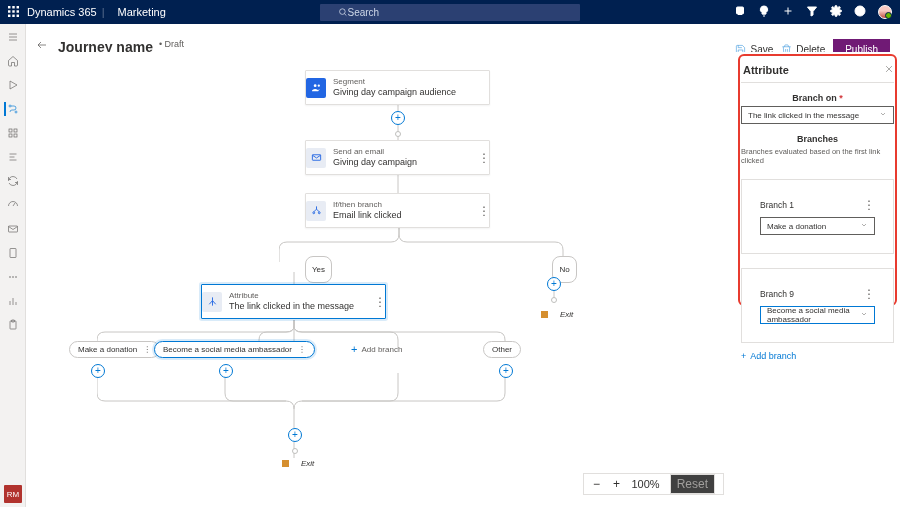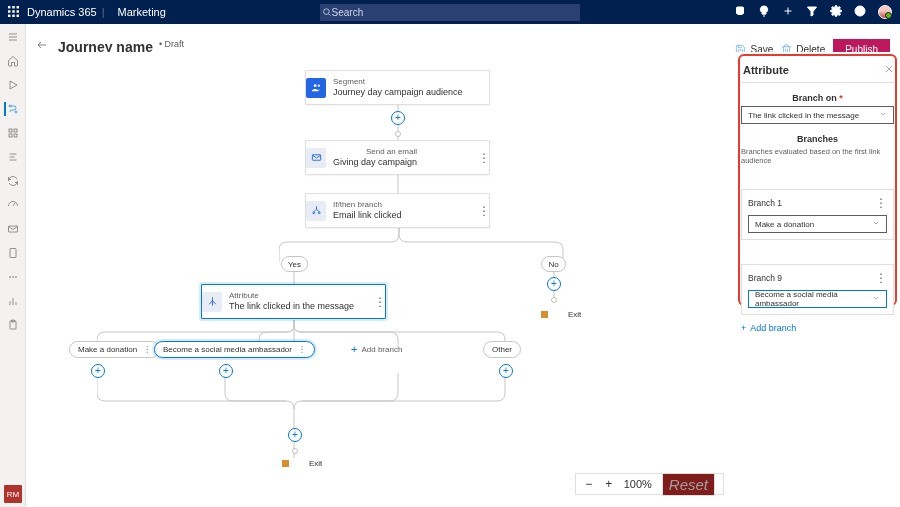--- a/index.html
+++ b/index.html
@@ -3,21 +3,21 @@
 <meta charset="utf-8">
 <style>
 * { box-sizing: border-box; margin: 0; padding: 0; font-family: "Segoe UI", Arial, sans-serif; }
 body { width: 900px; height: 507px; overflow: hidden; background: #fff; font-size: 11px; color: #323130; }
 
 
 .topbar { height: 24px; background: #002050; color: #fff; display: flex; align-items: center; padding: 0 8px; }
 .waffle { fill: #fff; }
 .topbar-title { font-size: 11px; font-weight: 400; margin-left: 8px; }
 .topbar-sep { margin: 0 5px; color: #5b6f8f; }
-.searchbox { margin-left: auto; margin-right: auto; width: 260px; height: 17px; background: #2b4072; border-radius: 1px; display: flex; align-items: center; padding: 0 2px; color: #cdd6e7; position: relative; }
+.searchbox { margin-left: auto; margin-right: auto; width: 260px; height: 17px; background: #2b4072; border-radius: 1px; display: flex; align-items: center; padding: 0 18px; color: #cdd6e7; position: relative; }
 .searchbox input { background: transparent; border: none; color: #cdd6e7; font-size: 10px; width: 100%; outline: none; }
 .searchbox input::placeholder { color: #cdd6e7; }
 .topbar-right { display: flex; gap: 12px; align-items: center; }
 .topbar-right svg { width: 12px; height: 12px; fill: #fff; }
 .avatar { width: 14px; height: 14px; border-radius: 50%; background: linear-gradient(180deg,#f8c9c2 40%,#c14d3e 100%); border: 1px solid #fff; position: relative; }
 .avatar::after { content: ""; position: absolute; bottom: -1px; right: -1px; width: 5px; height: 5px; background: #6bb700; border: 1px solid #002050; border-radius: 50%; }
 
 
 .leftrail { position: absolute; top: 24px; left: 0; width: 26px; bottom: 0; background: #f3f2f1; border-right: 1px solid #e1dfdd; display: flex; flex-direction: column; align-items: center; padding-top: 6px; gap: 10px; }
 .leftrail .ri { width: 14px; height: 14px; color: #605e5c; display: flex; align-items: center; justify-content: center; }
@@ -25,74 +25,74 @@
 .leftrail svg { width: 12px; height: 12px; stroke: currentColor; fill: none; stroke-width: 1.3; }
 
 
 .cmdbar { position: absolute; top: 24px; left: 26px; right: 0; height: 28px; display: flex; align-items: flex-start; padding: 0 10px; background: #fff; margin-top: 15px; }
 .back-btn svg { width: 12px; height: 12px; stroke: #605e5c; fill: none; stroke-width: 1.5; }
 .journey-title { font-size: 14px; font-weight: 600; margin-left: 10px; }
 .journey-status { font-size: 9px; color: #605e5c; margin-left: 6px; }
 .cmdbar-right { margin-left: auto; display: flex; align-items: center; gap: 8px; }
 .ghost-btn { display: inline-flex; align-items: center; gap: 4px; font-size: 10px; color: #323130; background: transparent; border: none; cursor: pointer; }
 .ghost-btn svg { width: 11px; height: 11px; stroke: #0078d4; fill: none; }
-.primary-btn { background: #be185d; color: #fff; border: none; font-size: 10px; padding: 5px 12px; cursor: pointer; }
+.primary-btn { background: #701a75; color: #fff; border: none; font-size: 10px; padding: 5px 12px; cursor: pointer; }
 
 
 .canvas { position: absolute; top: 52px; left: 26px; right: 0; bottom: 0; background: #fff; }
 .node { position: absolute; background: #fff; border: 1px solid #e1dfdd; box-shadow: 0 1px 2px rgba(0,0,0,.05); display: flex; align-items: center; padding: 6px 0; width: 185px; height: 35px; border-radius: 1px; }
 .node.sel { border: 1.5px solid #0078d4; box-shadow: 0 0 0 2px rgba(0,120,212,.15); }
 .node .ticon { width: 20px; height: 20px; border-radius: 2px; display: flex; align-items: center; justify-content: center; margin-right: 7px; flex-shrink: 0; }
 .node .tcol { display: flex; flex-direction: column; line-height: 1.2; min-width: 0; }
 .node .ttype { font-size: 8px; color: #605e5c; }
 .node .ttitle { font-size: 9px; color: #323130; white-space: nowrap; overflow: hidden; text-overflow: ellipsis; }
 .node .dots { margin-left: auto; color: #605e5c; font-size: 12px; letter-spacing: -1px; cursor: pointer; }
 .icon-blue { background: #2266e3; }
 .icon-pale { background: #e8ecf4; }
 .icon-blue svg, .icon-pale svg { width: 11px; height: 11px; }
 .add { position: absolute; width: 14px; height: 14px; border: 1px solid #0078d4; border-radius: 50%; color: #0078d4; background: #fff; font-size: 10px; line-height: 12px; text-align: center; cursor: pointer; }
 .dot { position: absolute; width: 6px; height: 6px; border: 1px solid #bfbfbd; border-radius: 50%; background: #fff; }
-.yn { position: absolute; border: 1px solid #c8c6c4; background: #fff; border-radius: 8px; font-size: 8px; height: 16px; display: flex; align-items: center; justify-content: center; color: #323130; }
+.yn { position: absolute; border: 1px solid #c8c6c4; background: #fff; border-radius: 8px; font-size: 8px; height: 27px; display: flex; align-items: center; justify-content: center; color: #323130; margin-left: 24px; }
 .chip { position: absolute; border: 1px solid #c8c6c4; border-radius: 9px; height: 17px; display: flex; align-items: center; padding: 0 8px; font-size: 8px; background: #fff; cursor: pointer; }
 .chip.sel { border: 1.5px solid #0078d4; box-shadow: 0 0 0 2px rgba(0,120,212,.15); }
 .chip .dots { margin-left: 6px; color: #605e5c; }
 .addlabel { position: absolute; display: flex; align-items: center; gap: 4px; font-size: 8px; color: #605e5c; cursor: pointer; }
 .addlabel .pl { color: #0078d4; font-size: 11px; }
-.exit { position: absolute; display: flex; align-items: center; gap: 20px; font-size: 8px; color: #323130; }
+.exit { position: absolute; display: flex; align-items: center; gap: 12px; font-size: 8px; color: #323130; font-style: italic; }
 .exit .sq { width: 7px; height: 7px; background: #d58f2f; }
 svg.connector { position: absolute; stroke: #c8c6c4; fill: none; stroke-width: 1; }
 
 
 .panel-hl { position: absolute; top: 54px; right: 3px; width: 159px; height: 252px; border: 2px solid #e83b2f; border-radius: 6px; pointer-events: none; }
 
 
 .panel { position: absolute; top: 57px; right: 6px; width: 153px; background: #fff; }
 .panel-head { display: flex; align-items: center; height: 26px; border-bottom: 1px solid #e1dfdd; padding-left: 2px; }
 .panel-head h2 { font-size: 11px; font-weight: 600; }
 .panel-head .close { margin-left: auto; color: #605e5c; cursor: pointer; }
 .panel-head .close svg { width: 10px; height: 10px; stroke: currentColor; stroke-width: 1.3; fill: none; }
 .panel-sec { padding: 10px 0 0 0; }
 .fld-label { font-size: 9px; font-weight: 600; margin-bottom: 3px; text-align: center; }
 .req { color: #d13438; }
 .combo { border: 1px solid #605e5c; height: 18px; display: flex; align-items: center; padding: 0 6px; font-size: 8px; color: #323130; }
 .combo.sel { border: 1px solid #0078d4; }
 .combo .chev { margin-left: auto; }
 .combo .chev svg { width: 8px; height: 8px; stroke: #605e5c; fill: none; stroke-width: 1.5; }
 .sub { font-size: 7.5px; color: #605e5c; margin-top: 2px; }
-.branch-card { border: 1px solid #e1dfdd; padding: 6px; margin-top: 24px; }
+.branch-card { border: 1px solid #e1dfdd; padding: 18px; margin-top: 14px; }
 .branch-card .hd { display: flex; align-items: center; }
 .branch-card .hd .nm { font-size: 8.5px; font-weight: 400; }
 .branch-card .hd .dots { margin-left: auto; color: #605e5c; font-size: 12px; }
 .add-branch { display: flex; align-items: center; gap: 4px; color: #0078d4; font-size: 9px; margin-top: 8px; cursor: pointer; }
 
 
 .zoombar { position: absolute; right: 176px; bottom: 12px; display: flex; align-items: center; gap: 10px; background: #fff; border: 1px solid #e1dfdd; padding: 4px 8px; height: 22px; }
 .zoombar .zbtn { color: #323130; font-size: 12px; cursor: pointer; width: 10px; text-align: center; }
 .zoombar .zlvl { font-size: 11px; }
-.zoombar .rst { color: #a19f9d; font-size: 15px; background: #7f1d1d; border: 1px solid #e1dfdd; padding: 2px 6px; cursor: default; font-style: italic; }
+.zoombar .rst { color: #a19f9d; font-size: 12px; background: #404040; border: 1px solid #e1dfdd; padding: 2px 6px; cursor: default; }
 
 
 .user-badge { position: absolute; left: 4px; bottom: 4px; width: 18px; height: 18px; background: #b1332e; color: #fff; font-size: 8px; display: flex; align-items: center; justify-content: center; border-radius: 1px; }
 </style>
 </head>
 <body>
 
 <div class="topbar">
   <span><svg class="waffle" width="11" height="11" viewBox="0 0 9 9">
         <rect x="0" y="0" width="2" height="2"></rect>
@@ -303,27 +303,27 @@
     <span class="ticon icon-blue">
         <svg viewBox="0 0 24 24" fill="#fff">
           <circle cx="9" cy="8" r="3"></circle>
           <path d="M2 20c0-3 3-5 7-5s7 2 7 5"></path>
           <circle cx="17" cy="8" r="2.5"></circle>
           <path d="M15 20c0-2.2 2-4 4.5-4"></path>
         </svg>
       </span>
     <span class="tcol">
         <span class="ttype">Segment</span>
-        <span class="ttitle">Journey day campaign audience</span>
+        <span class="ttitle">Giving day campaign audience</span>
       </span>
   </div>
   <span class="add" style="left:365px; top:59px;">+</span>
   <span class="dot" style="left:369px; top:79px;"></span>
 
-  <div class="node" style="left:279px; top:88px;text-align:right;">
+  <div class="node" style="left:279px; top:88px;">
     <span class="ticon icon-pale">
         <svg viewBox="0 0 24 24" stroke="#2266e3" fill="none" stroke-width="2">
           <rect x="3" y="6" width="18" height="12" rx="1"></rect>
           <polyline points="3 7 12 13 21 7"></polyline>
         </svg>
       </span>
     <span class="tcol">
         <span class="ttype">Send an email</span>
         <span class="ttitle">Giving day campaign</span>
       </span>
@@ -339,21 +339,21 @@
         </svg>
       </span>
     <span class="tcol">
         <span class="ttype">If/then branch</span>
         <span class="ttitle">Email link clicked</span>
       </span>
     <span class="dots">⋮</span>
   </div>
 
   <span class="yn" style="left:255px; top:204px; width:27px;">Yes</span>
-  <span class="yn" style="left:515px; top:204px; width:25px;">No</span>
+  <span class="yn" style="left:502px; top:204px; width:25px;">No</span>
 
   <span class="add" style="left:521px; top:225px;">+</span>
   <span class="dot" style="left:525px; top:245px;"></span>
   <div class="exit" style="left:515px; top:258px;">
       <span class="sq"></span>
       <span>Exit</span>
     </div>
 
   <div class="node sel" style="left:175px; top:232px;">
     <span class="ticon icon-pale">
@@ -411,21 +411,21 @@
     <div class="fld-label"><span>Branch on</span> <span class="req">*</span></div>
     <div class="combo">
         <span>The link clicked in the message</span>
         <span class="chev"><svg viewBox="0 0 24 24">
             <polyline points="6 9 12 15 18 9"></polyline>
           </svg></span>
       </div>
   </div>
   <div class="panel-sec">
     <div class="fld-label">Branches</div>
-    <div class="sub">Branches evaluated based on the first link audience</div>
+    <div class="sub">Branches evaluated based on the first link clicked</div>
 
     <div class="branch-card">
       <div class="hd">
           <span class="nm">Branch 1</span>
           <span class="dots">⋮</span>
         </div>
       <div class="combo" style="margin-top:5px;">
           <span>Make a donation</span>
           <span class="chev"><svg viewBox="0 0 24 24">
               <polyline points="6 9 12 15 18 9"></polyline>

